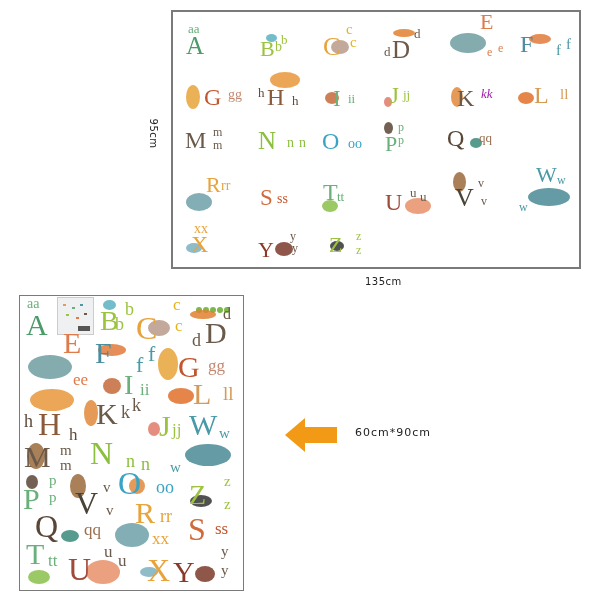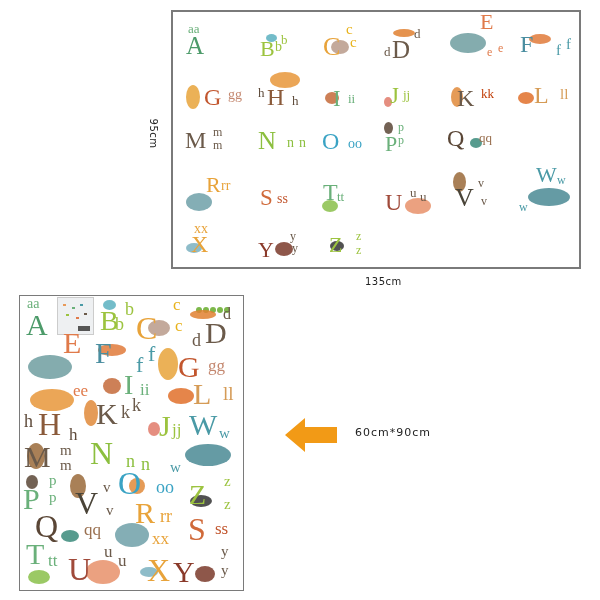--- a/index.html
+++ b/index.html
@@ -80,21 +80,21 @@
     <span class="glyph" style="left: 204px; top: 85px; font-size: 24px; color: rgb(194, 86, 46);">G</span>
     <span class="glyph" style="left: 228px; top: 88px; font-size: 14px; color: rgb(196, 136, 112);">gg</span>
     <span class="glyph" style="left: 258px; top: 86px; font-size: 13px; color: rgb(95, 75, 59);">h</span>
     <span class="glyph" style="left: 267px; top: 85px; font-size: 24px; color: rgb(138, 90, 58);">H</span>
     <span class="glyph" style="left: 292px; top: 94px; font-size: 13px; color: rgb(95, 75, 59);">h</span>
     <span class="glyph" style="left: 333px; top: 87px; font-size: 23px; color: rgb(106, 176, 122);">I</span>
     <span class="glyph" style="left: 348px; top: 92px; font-size: 13px; color: rgb(106, 176, 122);">ii</span>
     <span class="glyph" style="left: 390px; top: 84px; font-size: 23px; color: rgb(156, 195, 63);">J</span>
     <span class="glyph" style="left: 403px; top: 88px; font-size: 13px; color: rgb(156, 195, 63);">jj</span>
     <span class="glyph" style="left: 457px; top: 86px; font-size: 24px; color: rgb(107, 90, 74);">K</span>
-    <span class="glyph" style="left: 481px; top: 87px; font-size: 13px; color: #c2410c;">kk</span>
+    <span class="glyph" style="left: 481px; top: 87px; font-size: 13px; color: #a21caf; font-style: italic;">kk</span>
     <span class="glyph" style="left: 534px; top: 83px; font-size: 24px; color: rgb(213, 155, 86);">L</span>
     <span class="glyph" style="left: 560px; top: 87px; font-size: 15px; color: rgb(213, 155, 86);">ll</span>
     <span class="glyph" style="left: 185px; top: 128px; font-size: 24px; color: rgb(107, 90, 74);">M</span>
     <span class="glyph" style="left: 213px; top: 126px; font-size: 12px; color: rgb(107, 90, 74);">m</span>
     <span class="glyph" style="left: 213px; top: 139px; font-size: 12px; color: rgb(107, 90, 74);">m</span>
     <span class="glyph" style="left: 258px; top: 128px; font-size: 25px; color: rgb(140, 191, 63);">N</span>
     <span class="glyph" style="left: 287px; top: 136px; font-size: 14px; color: rgb(140, 191, 63);">n</span>
     <span class="glyph" style="left: 299px; top: 136px; font-size: 14px; color: rgb(140, 191, 63);">n</span>
     <span class="glyph" style="left: 322px; top: 129px; font-size: 24px; color: rgb(58, 163, 196);">O</span>
     <span class="glyph" style="left: 348px; top: 137px; font-size: 14px; color: rgb(58, 163, 196);">oo</span>
@@ -161,21 +161,21 @@
     <span class="glyph" style="left: 175px; top: 317px; font-size: 17px; color: rgb(232, 178, 26);">c</span>
     <span class="glyph" style="left: 223px; top: 306px; font-size: 16px; color: rgb(107, 90, 74);">d</span>
     <span class="glyph" style="left: 192px; top: 331px; font-size: 18px; color: rgb(107, 90, 74);">d</span>
     <span class="glyph" style="left: 205px; top: 318px; font-size: 30px; color: rgb(107, 90, 74);">D</span>
     <span class="glyph" style="left: 63px; top: 328px; font-size: 30px; color: rgb(224, 122, 74);">E</span>
     <span class="glyph" style="left: 95px; top: 338px; font-size: 30px; color: rgb(74, 142, 160);">F</span>
     <span class="glyph" style="left: 136px; top: 354px; font-size: 22px; color: rgb(74, 154, 166);">f</span>
     <span class="glyph" style="left: 148px; top: 343px; font-size: 22px; color: rgb(74, 154, 166);">f</span>
     <span class="glyph" style="left: 178px; top: 352px; font-size: 30px; color: rgb(194, 86, 46);">G</span>
     <span class="glyph" style="left: 208px; top: 357px; font-size: 17px; color: rgb(196, 136, 112);">gg</span>
-    <span class="glyph" style="left: 73px; top: 382px; font-size: 17px; color: rgb(224, 122, 74);">ee</span>
+    <span class="glyph" style="left: 73px; top: 371px; font-size: 17px; color: rgb(224, 122, 74);">ee</span>
     <span class="glyph" style="left: 124px; top: 371px; font-size: 28px; color: rgb(106, 176, 122);">I</span>
     <span class="glyph" style="left: 140px; top: 381px; font-size: 17px; color: rgb(106, 176, 122);">ii</span>
     <span class="glyph" style="left: 193px; top: 379px; font-size: 30px; color: rgb(213, 155, 86);">L</span>
     <span class="glyph" style="left: 223px; top: 384px; font-size: 19px; color: rgb(213, 155, 86);">ll</span>
     <span class="glyph" style="left: 24px; top: 412px; font-size: 18px; color: rgb(95, 75, 59);">h</span>
     <span class="glyph" style="left: 38px; top: 408px; font-size: 32px; color: rgb(138, 90, 58);">H</span>
     <span class="glyph" style="left: 69px; top: 426px; font-size: 17px; color: rgb(95, 75, 59);">h</span>
     <span class="glyph" style="left: 96px; top: 399px; font-size: 30px; color: rgb(107, 90, 74);">K</span>
     <span class="glyph" style="left: 121px; top: 403px; font-size: 18px; color: rgb(107, 90, 74);">k</span>
     <span class="glyph" style="left: 132px; top: 396px; font-size: 18px; color: rgb(107, 90, 74);">k</span>

